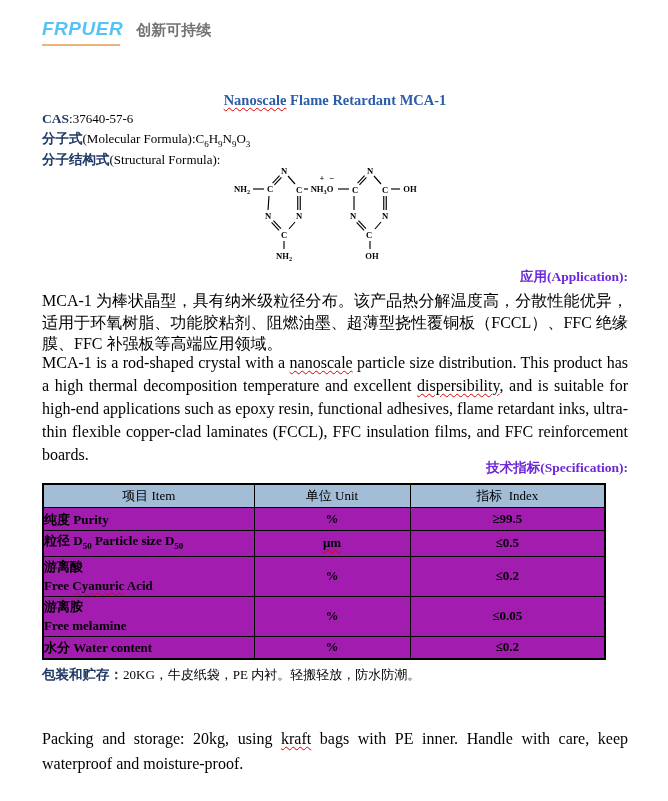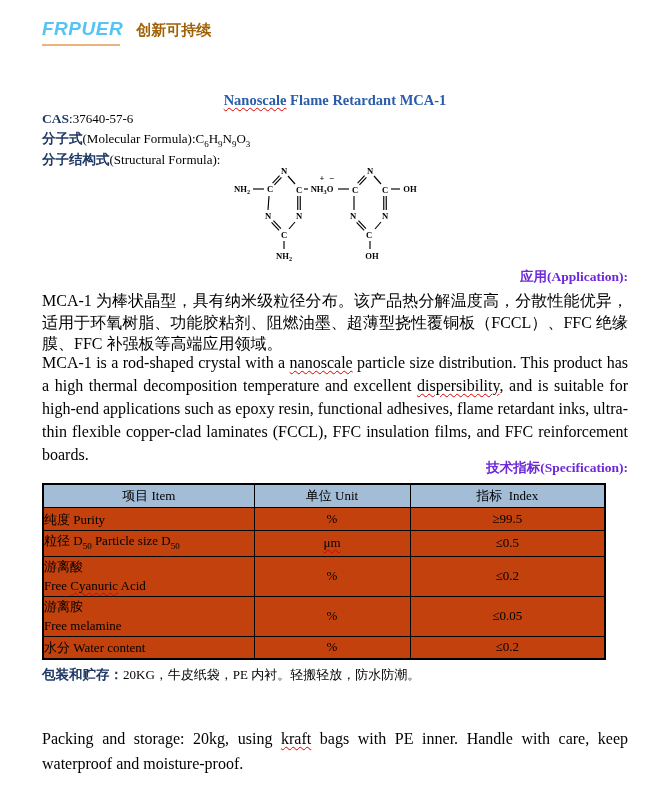--- a/index.html
+++ b/index.html
@@ -6,21 +6,21 @@
   .page{position:relative;width:668px;height:801px;background:#fff;overflow:hidden;
         font-family:"Liberation Serif","DejaVu Serif",serif;color:#000;padding-left:20px;}
   .abs{position:absolute;}
 
   
   .logo-row{left:42px;top:18px;display:flex;align-items:flex-end;}
   .logo-text{font-family:"Liberation Sans","DejaVu Sans",sans-serif;font-style:italic;
              font-weight:bold;font-size:19px;color:#55c3f3;letter-spacing:.5px;line-height:22px;}
   .logo-underline{left:42px;top:44px;width:78px;height:2px;background:#ebb47c;}
   .tagline{font-family:"Liberation Sans","DejaVu Sans",sans-serif;font-weight:bold;
-           font-size:15px;color:#a16207;margin-left:13px;line-height:20px;}
+           font-size:15px;color:#737373;margin-left:13px;line-height:20px;}
 
   
   .title-zh{left:42px;top:70px;width:586px;text-align:center;font-weight:bold;
             font-size:15.5px;color:#1f3864;white-space:pre;}
   .title-en{left:42px;top:92px;width:586px;text-align:center;font-weight:bold;
             font-size:14.5px;color:#2b5ca9;}
 
   
   .info-line{left:42px;width:586px;font-size:13px;line-height:17px;}
   .lbl{font-weight:bold;color:#1f3864;font-size:13.5px;}
@@ -40,21 +40,21 @@
   .wavy{text-decoration-line:underline;text-decoration-style:wavy;
         text-decoration-color:#e00000;text-decoration-thickness:1px;text-underline-offset:2px;}
   .pre{white-space:pre;}
 
   
   table.spec{left:42px;top:483px;width:562px;border-collapse:collapse;table-layout:fixed;
              font-size:13px;}
   table.spec{border:2px solid #000;}
   table.spec td,table.spec th{border:1px solid #000;padding:0;}
   table.spec th{background:#a3bdd7;font-weight:normal;text-align:center;height:22px;}
-  table.spec td{background:#c2410c;}
+  table.spec td{background:#a21caf;font-weight:bold;}
   tr.s{height:23px;}
   tr.d{height:40px;margin-left:35px;}
   td.item{text-align:left;padding-left:6px;line-height:19px;}
   td.c{text-align:center;}
 
   
   .packing-zh{top:666px;font-size:13px;}
   .packing-en{top:726px;line-height:25px;}
 </style>
 </head>

